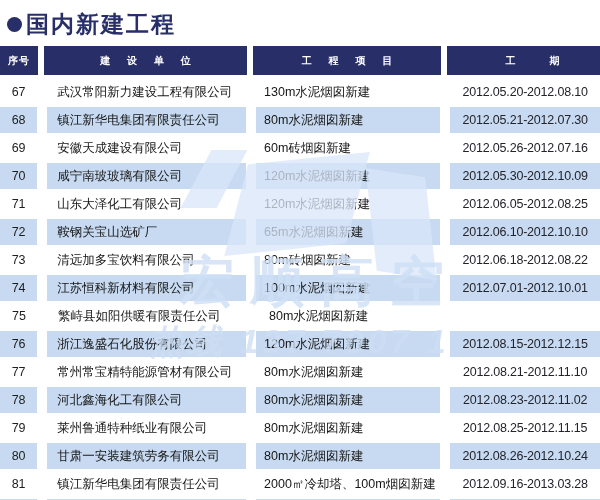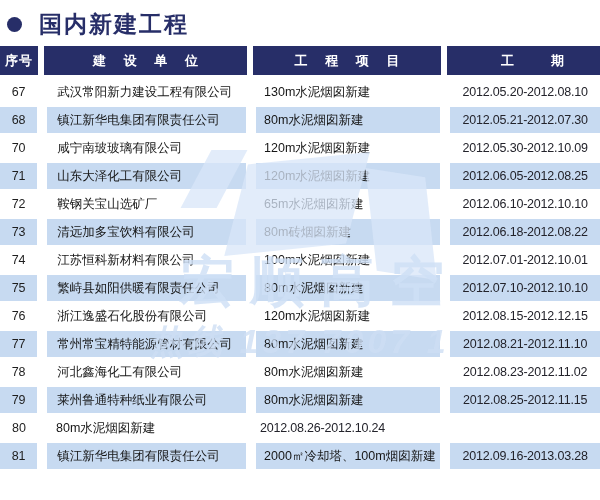--- a/index.html
+++ b/index.html
@@ -2,29 +2,29 @@
 <html><head>
 <meta charset="utf-8">
 <style>
   html,body{margin:0;padding:0}
   body{
     width:600px;height:500px;overflow:hidden;position:relative;
     background:#ffffff;
     font-family:"Liberation Sans","DejaVu Sans",sans-serif;
   }
   
-  .title{position:absolute;top:9px;left:7px;display:flex;align-items:center;gap:17px}
+  .title{position:absolute;top:9px;left:7px;display:flex;align-items:center;gap:4px}
   .bullet{width:15px;height:15px;border-radius:50%;background:#272e68}
   .title-text{font-size:23px;font-weight:bold;color:#272e68;letter-spacing:2px}
   
   .c1{width:38px}.c2{width:203px}.c3{width:188px}.c4{width:153px}
   
   .thead{position:absolute;top:46px;left:0;width:600px;display:flex;gap:6px}
   .hcell{
-    height:29px;background:#272e68;color:#fff;font-weight:bold;font-size:13px;
+    height:29px;background:#272e68;color:#fff;font-weight:bold;font-size:10px;
     display:flex;align-items:center;justify-content:center;box-sizing:border-box;
   }
   .hcell.c2,.hcell.c3{letter-spacing:7px;padding-left:7px}
   .hcell.c4{letter-spacing:12px;padding-left:30px}
   .hcell.c1{letter-spacing:1px}
   
   .tbody{position:absolute;top:78px;left:0;width:600px}
   .row{display:flex;gap:10px;height:28px}
   .cell{
     display:flex;align-items:center;font-size:12.5px;color:#161616;
@@ -70,20 +70,26 @@
       <div class="cell c3">130m水泥烟囱新建</div>
       <div class="cell c4">2012.05.20-2012.08.10</div>
     </div>
     <div class="row">
       <div class="cell c1">68</div>
       <div class="cell c2">镇江新华电集团有限责任公司</div>
       <div class="cell c3">80m水泥烟囱新建</div>
       <div class="cell c4">2012.05.21-2012.07.30</div>
     </div>
     <div class="row">
+      <div class="cell c1">69</div>
+      <div class="cell c2">安徽天成建设有限公司</div>
+      <div class="cell c3">60m砖烟囱新建</div>
+      <div class="cell c4">2012.05.26-2012.07.16</div>
+    </div>
+    <div class="row">
       <div class="cell c1">70</div>
       <div class="cell c2">咸宁南玻玻璃有限公司</div>
       <div class="cell c3">120m水泥烟囱新建</div>
       <div class="cell c4">2012.05.30-2012.10.09</div>
     </div>
     <div class="row">
       <div class="cell c1">71</div>
       <div class="cell c2">山东大泽化工有限公司</div>
       <div class="cell c3">120m水泥烟囱新建</div>
       <div class="cell c4">2012.06.05-2012.08.25</div>
@@ -103,21 +109,20 @@
     <div class="row">
       <div class="cell c1">74</div>
       <div class="cell c2">江苏恒科新材料有限公司</div>
       <div class="cell c3">100m水泥烟囱新建</div>
       <div class="cell c4">2012.07.01-2012.10.01</div>
     </div>
     <div class="row">
       <div class="cell c1">75</div>
       <div class="cell c2">繁峙县如阳供暖有限责任公司</div>
       <div class="cell c3">80m水泥烟囱新建</div>
-      <div class="cell c4">2012.07.10-2012.10.10</div>
     </div>
     <div class="row">
       <div class="cell c1">76</div>
       <div class="cell c2">浙江逸盛石化股份有限公司</div>
       <div class="cell c3">120m水泥烟囱新建</div>
       <div class="cell c4">2012.08.15-2012.12.15</div>
     </div>
     <div class="row">
       <div class="cell c1">77</div>
       <div class="cell c2">常州常宝精特能源管材有限公司</div>
@@ -131,20 +136,21 @@
       <div class="cell c4">2012.08.23-2012.11.02</div>
     </div>
     <div class="row">
       <div class="cell c1">79</div>
       <div class="cell c2">莱州鲁通特种纸业有限公司</div>
       <div class="cell c3">80m水泥烟囱新建</div>
       <div class="cell c4">2012.08.25-2012.11.15</div>
     </div>
     <div class="row">
       <div class="cell c1">80</div>
+      <div class="cell c2">甘肃一安装建筑劳务有限公司</div>
       <div class="cell c3">80m水泥烟囱新建</div>
       <div class="cell c4">2012.08.26-2012.10.24</div>
     </div>
     <div class="row">
       <div class="cell c1">81</div>
       <div class="cell c2">镇江新华电集团有限责任公司</div>
       <div class="cell c3">2000㎡冷却塔、100m烟囱新建</div>
       <div class="cell c4">2012.09.16-2013.03.28</div>
     </div>
     <div class="row">

